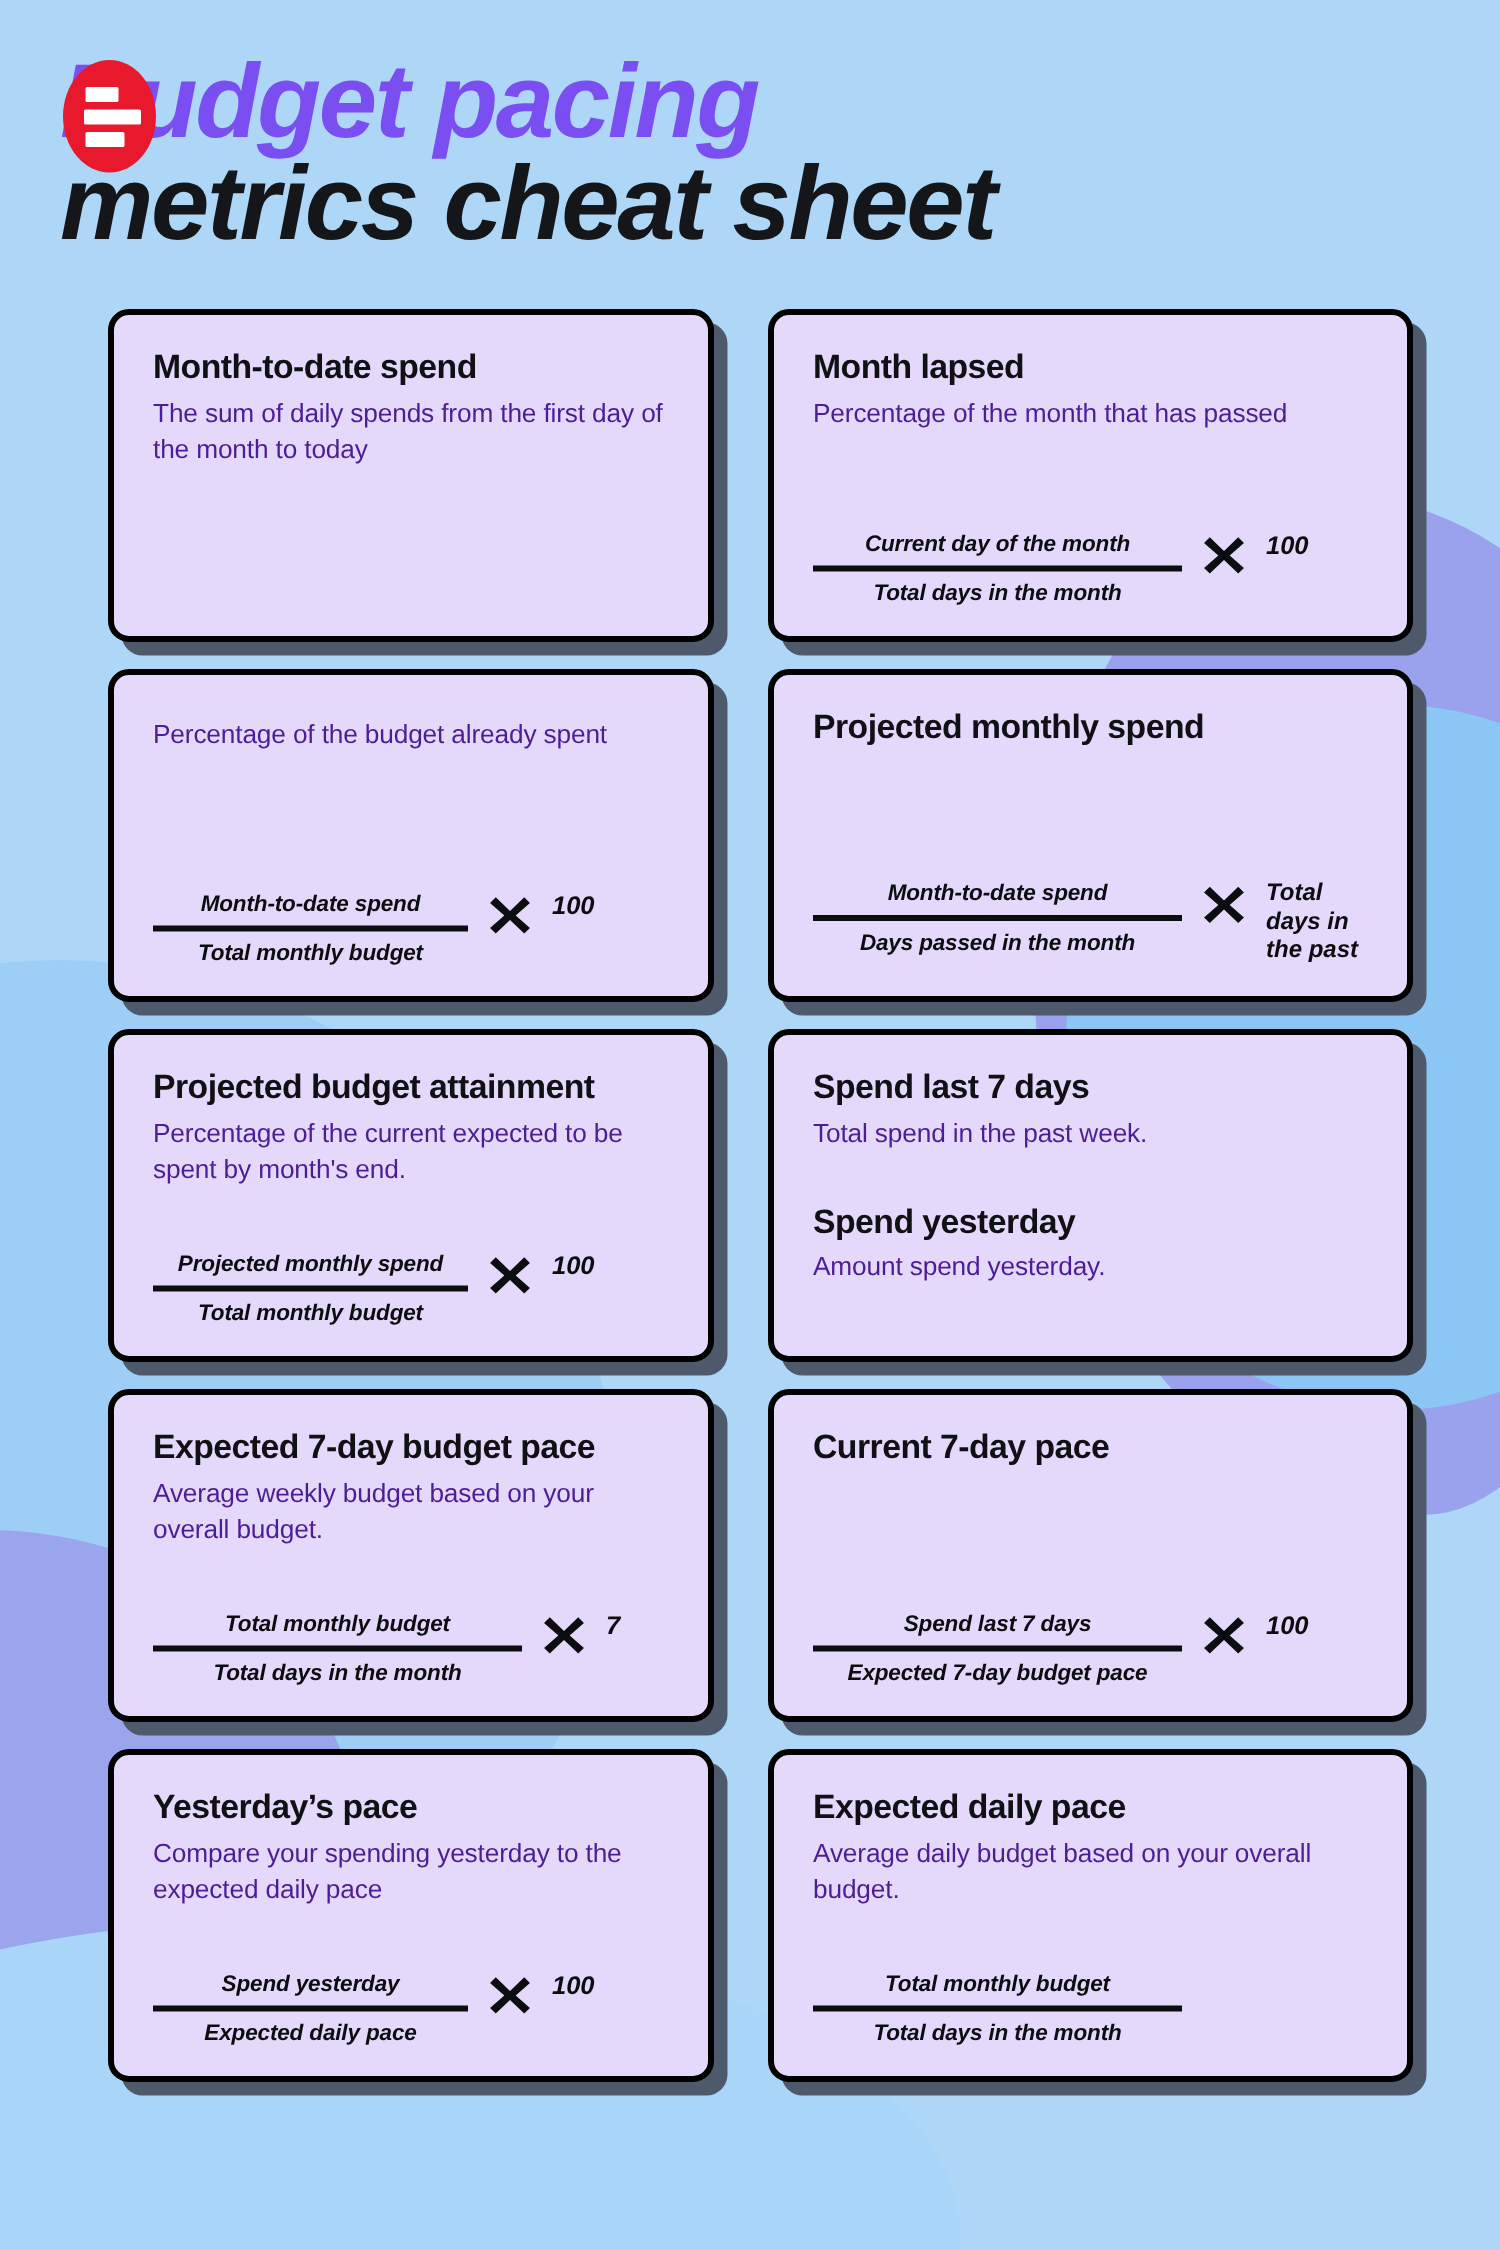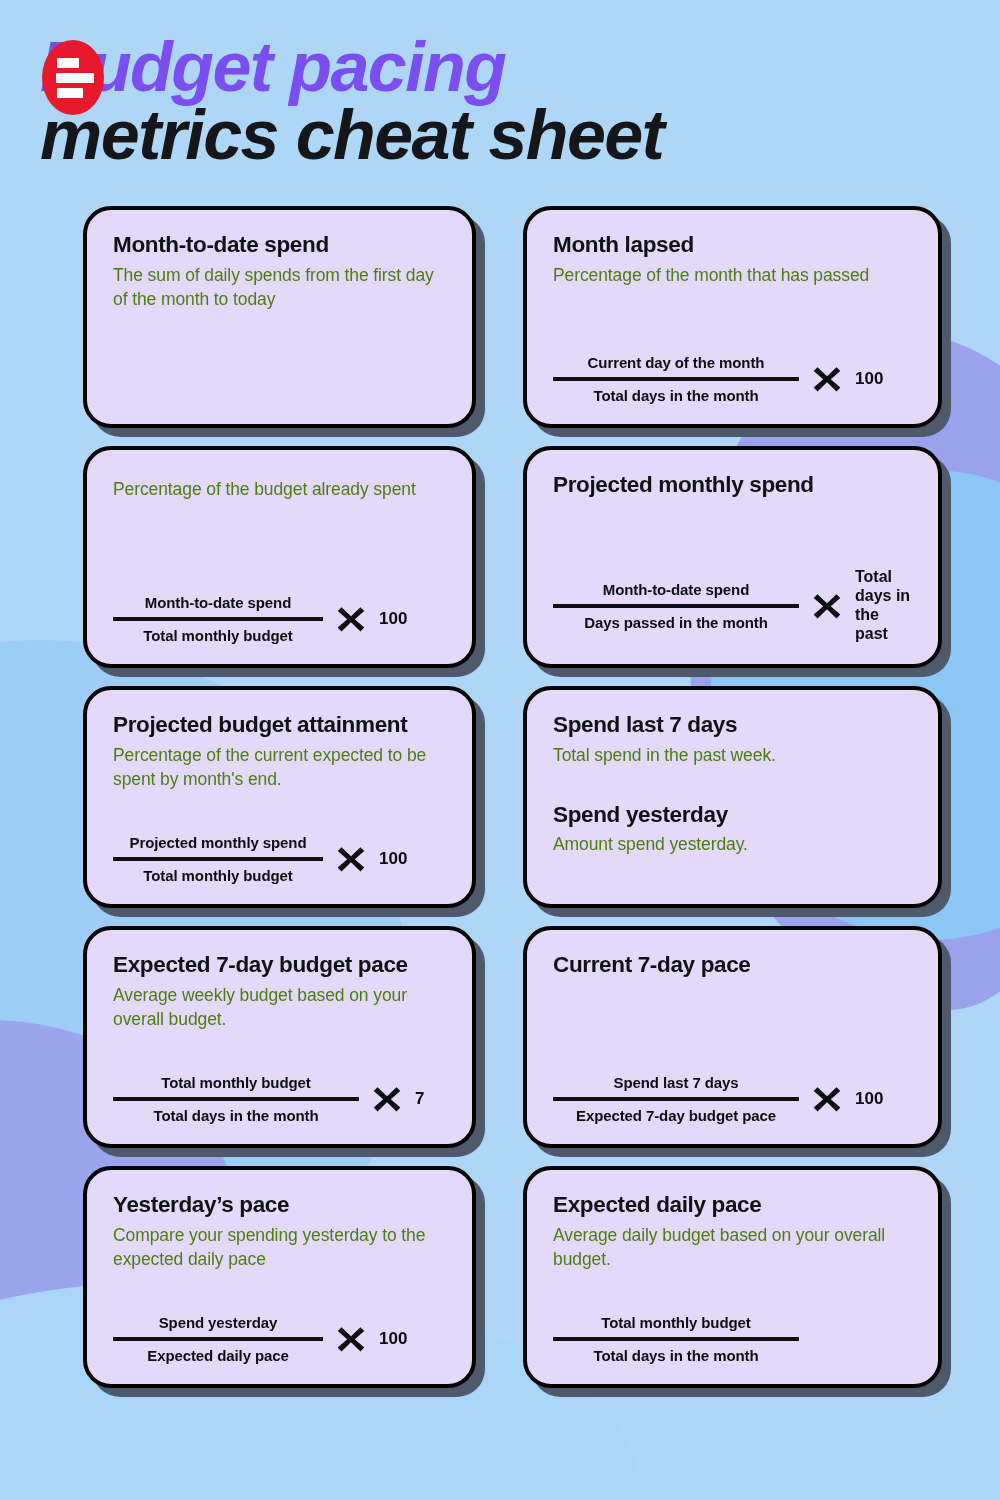--- a/index.html
+++ b/index.html
@@ -116,56 +116,55 @@
     display: grid;
     grid-template-columns: 404px 430px;
     column-gap: 36px;
     row-gap: 18px;
     align-content: start;
   }
 
   .card {
     background: #e4d9fb;
     border: 4px solid #000000;
-    border-radius: 28px;
+    border-radius: 14px;
     box-shadow: 9px 9px 0 0 #4e5a6b;
     padding: 22px 26px 20px 26px;
     position: relative;
     display: flex;
     flex-direction: column;
-    margin-left: 11px;
   }
   .card.h-a { min-height: 222px; }
   .card.h-b { min-height: 218px; }
 
   .card-title {
     font-weight: 700;
     font-size: 22.5px;
     color: #101114;
     letter-spacing: -0.35px;
     line-height: 1.18;
   }
   .card-desc {
     font-size: 17.5px;
-    color: #4d7c0f;
+    color: #4c1d95;
     line-height: 1.36;
     margin-top: 6px;
     letter-spacing: -0.1px;
   }
 
   .sub-block { margin-top: 34px; }
   .sub-block .card-desc { margin-top: 4px; }
 
   
   .formula {
     margin-top: auto;
     padding-top: 20px;
     display: flex;
-    align-items: center;
     gap: 12px;
+    font-style: italic;
   }
   .frac {
     display: flex;
     flex-direction: column;
     align-items: center;
   }
   .frac-num, .frac-den {
     font-weight: 700;
     font-size: 15px;
     color: #0c0d10;

